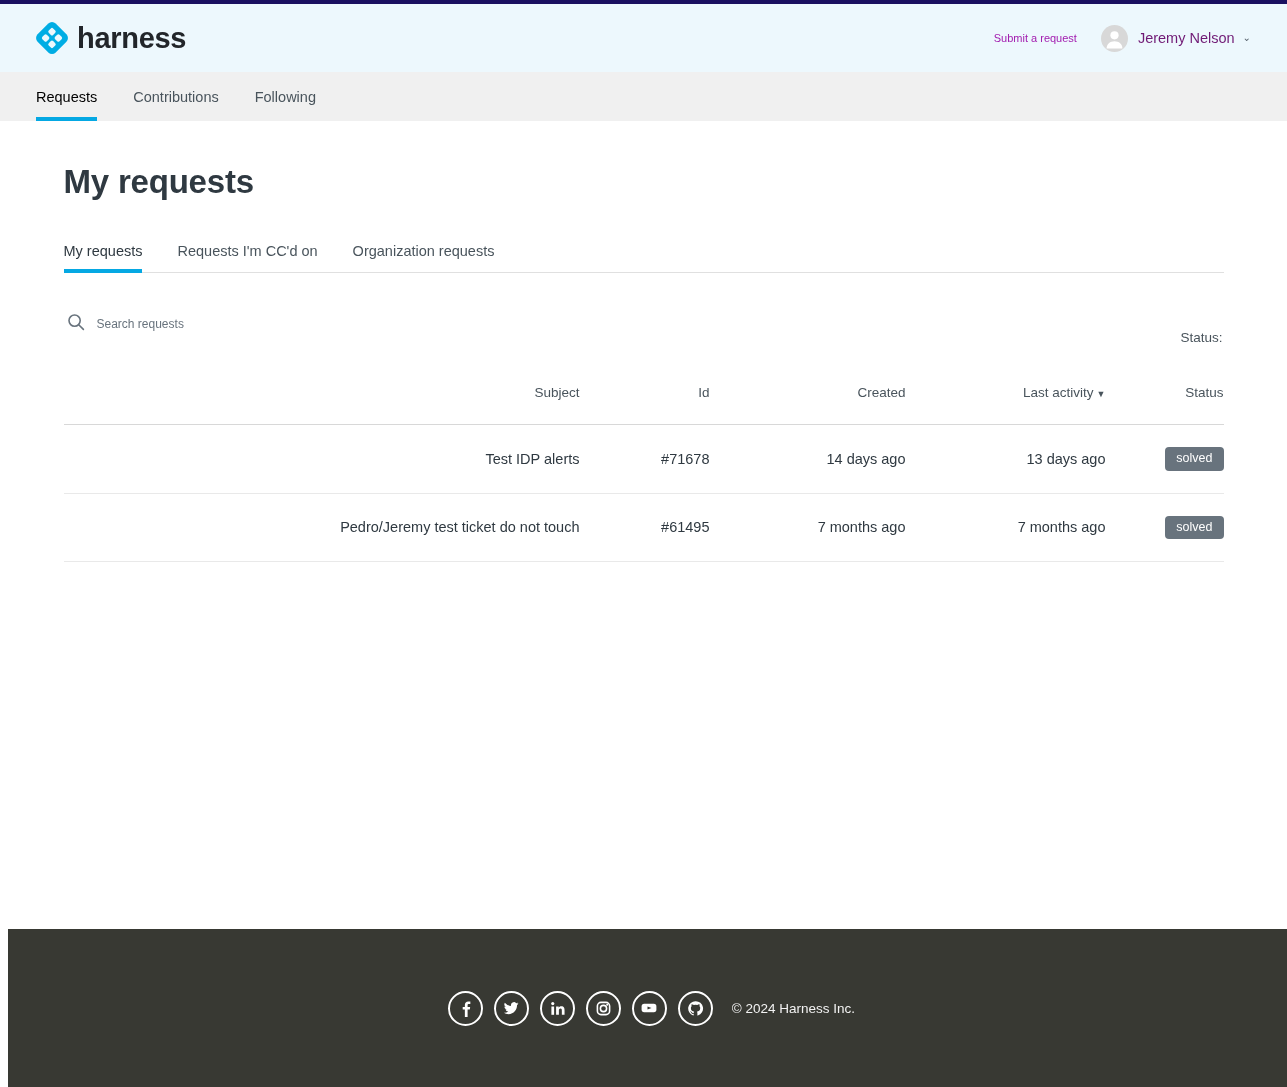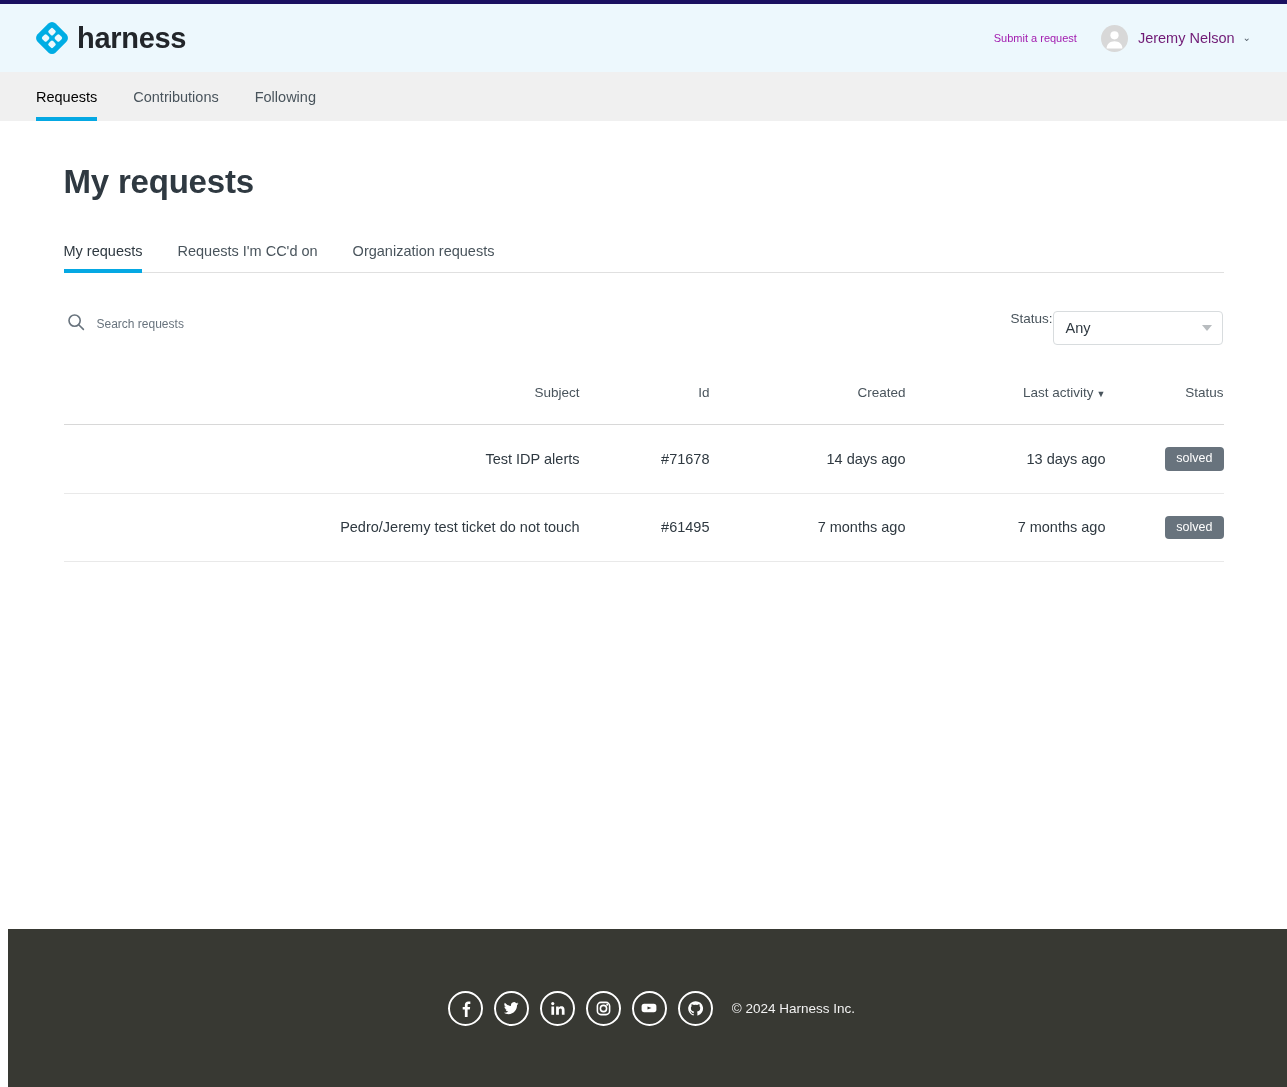--- a/index.html
+++ b/index.html
@@ -363,24 +363,20 @@
         <svg width="18" height="18" viewBox="0 0 18 18" aria-hidden="true">
           <circle cx="7.6" cy="7.6" r="5.6" fill="none" stroke="#68737d" stroke-width="1.6"></circle>
           <line x1="11.7" y1="11.7" x2="16.4" y2="16.4" stroke="#68737d" stroke-width="1.6" stroke-linecap="round"></line>
         </svg>
       </span>
       <input class="search-input" type="text" placeholder="Search requests" style="">
     </div>
 
     <div class="status-filter">
       <span class="status-label">Status:</span>
-      <div class="select-shell">
-        <div class="select-box">Any</div>
-        <span class="select-caret"></span>
-      </div>
     </div>
   </div>
 
   <table class="requests-table">
     <colgroup>
       <col class="col-subject">
           <col class="col-id">
           <col class="col-created">
           <col class="col-last">
           <col class="col-status">

